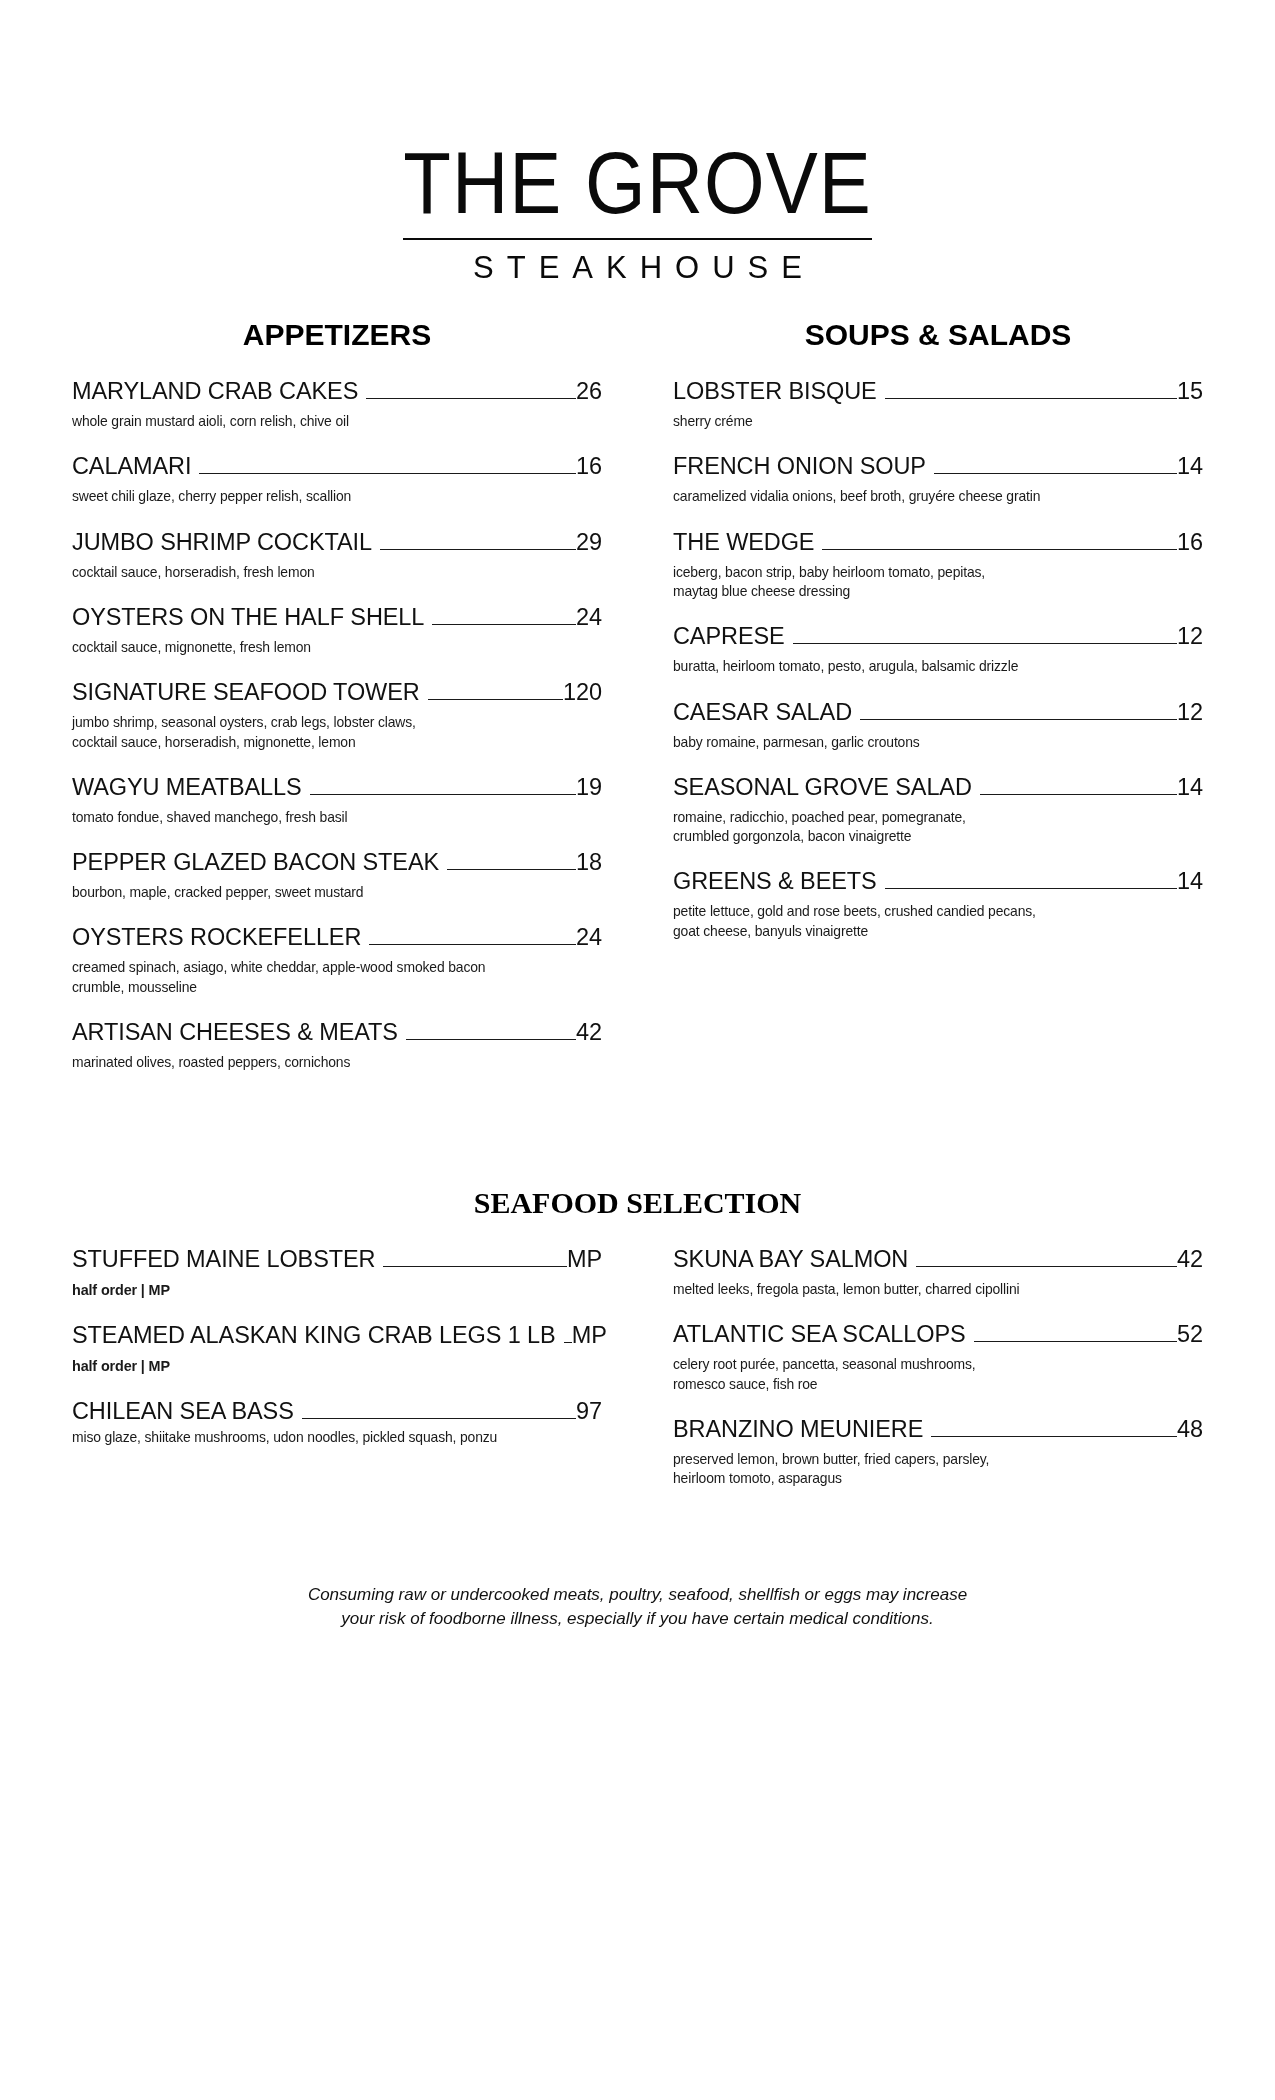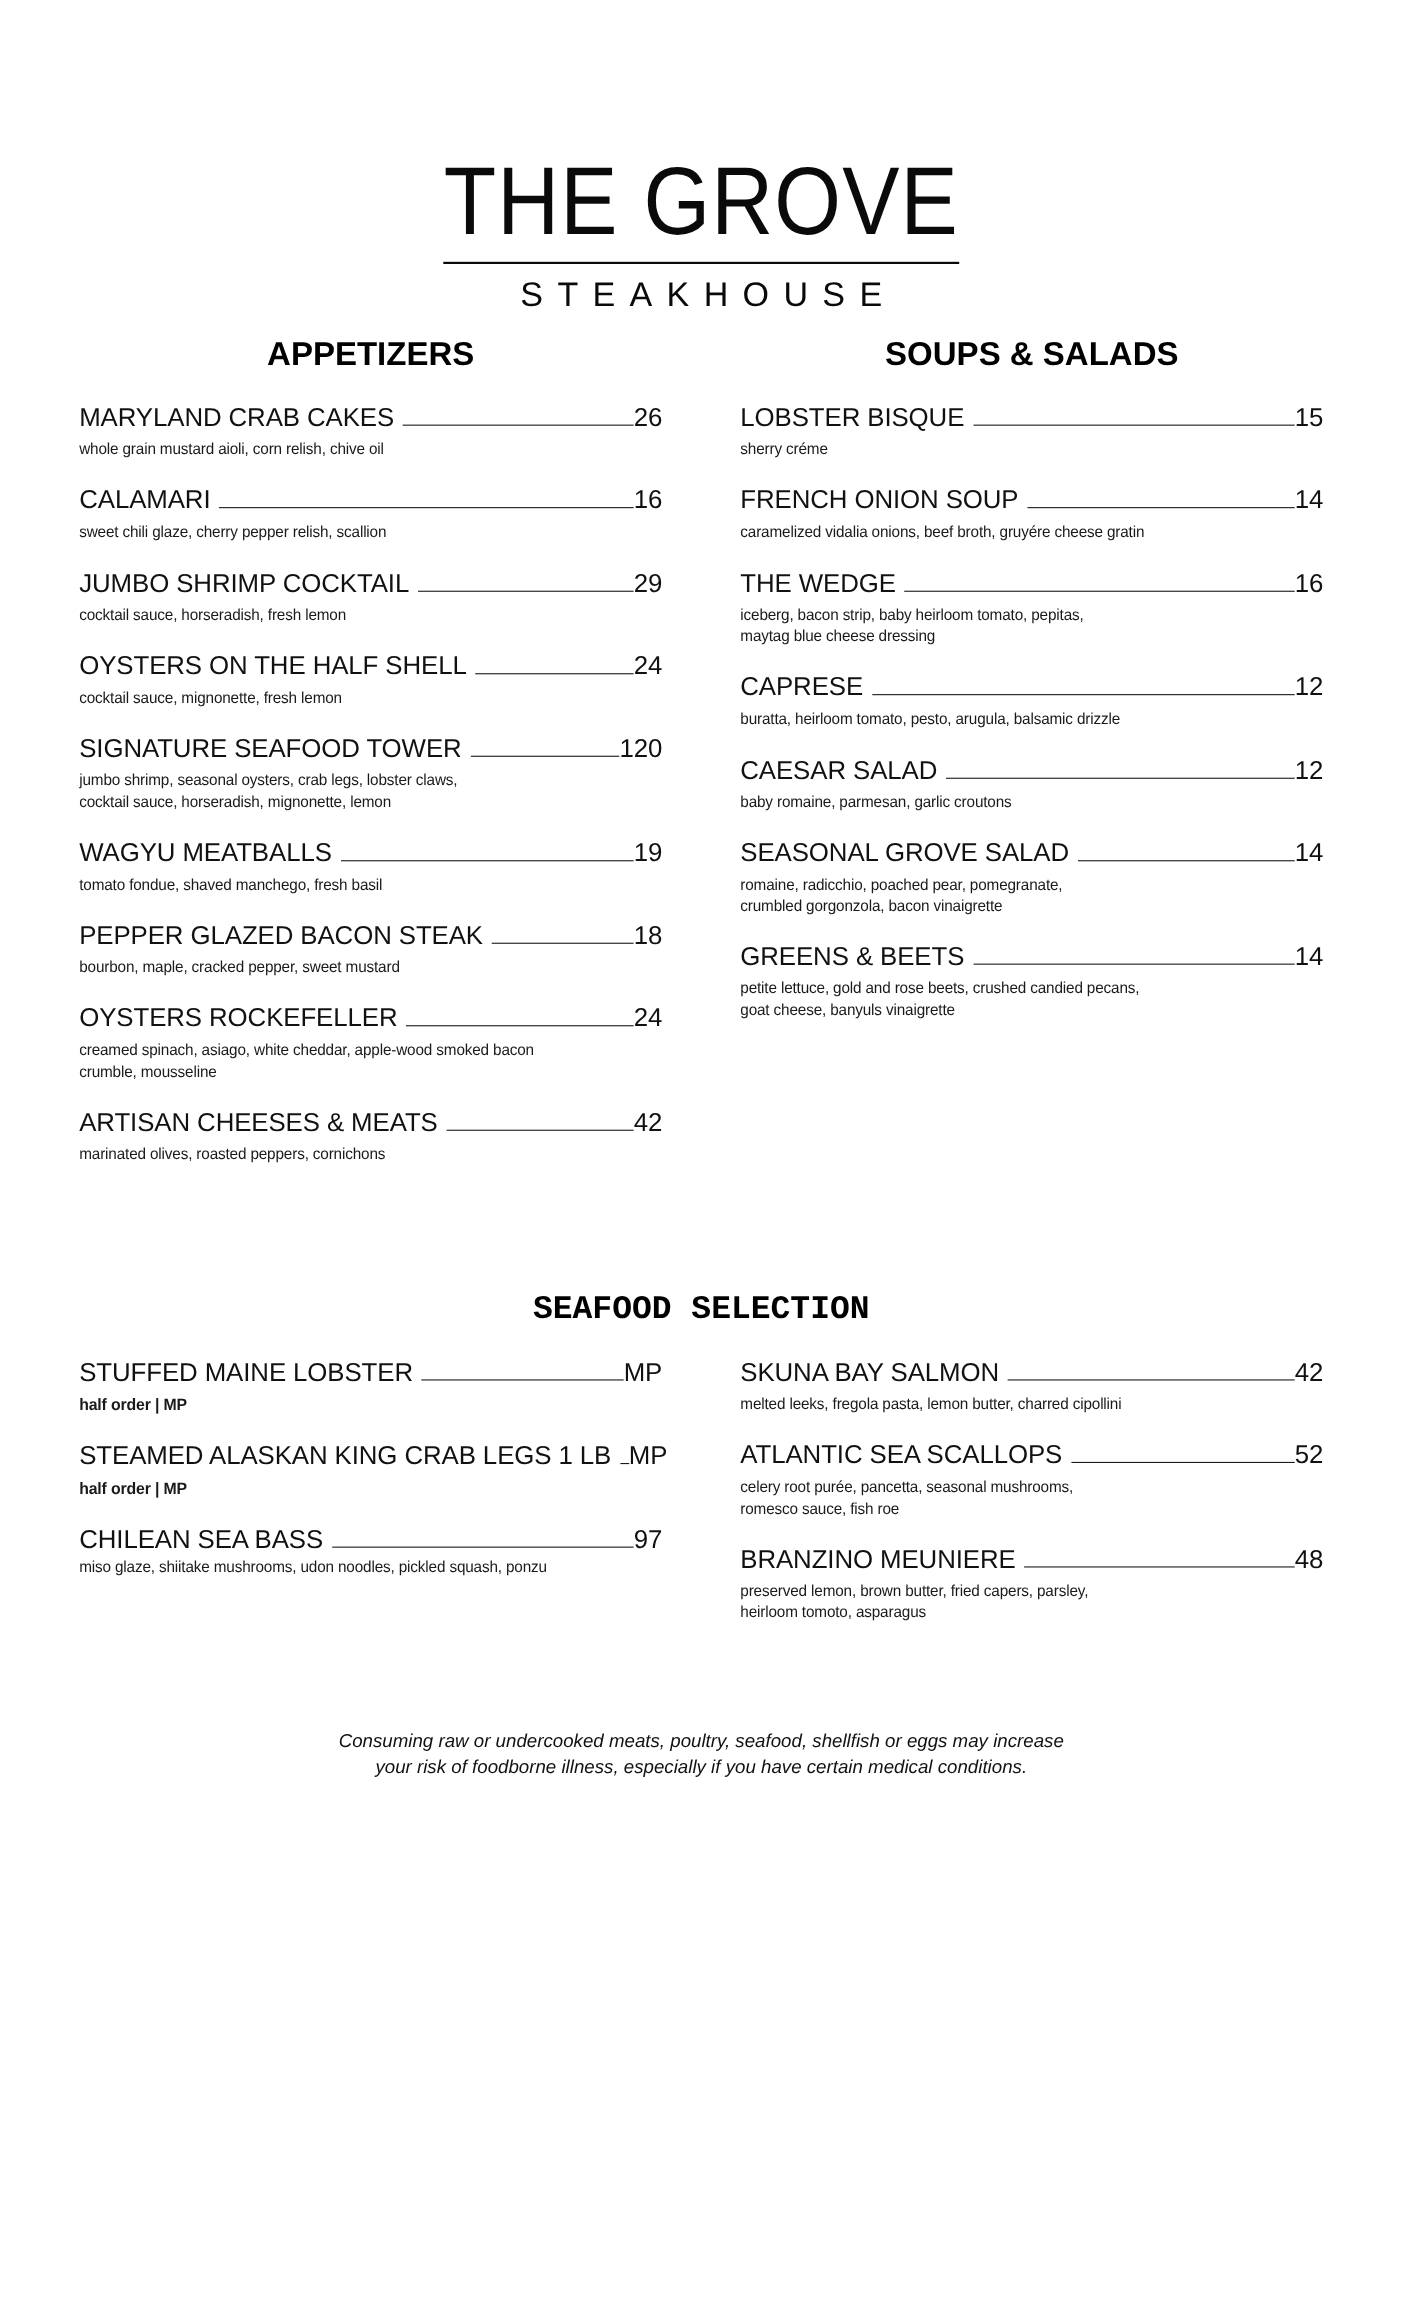--- a/index.html
+++ b/index.html
@@ -73,26 +73,26 @@
   .col {
     width: 530px;
     box-sizing: border-box;
   }
   .col-heading {
     text-align: center;
     font-family: "Liberation Sans", sans-serif;
     font-weight: bold;
     font-size: 30px;
     letter-spacing: 0px;
-    margin: 0 0 26px 0;
+    margin: 12px 0 26px 0;
     color: #000;
   }
   .full-heading {
     text-align: center;
-    font-family: Liberation Mono, monospace;
+    font-family: Liberation Serif, serif;
     font-weight: bold;
     font-size: 30px;
     margin: 0 0 26px 0;
     color: #000;
   }
 
   
   .item {
     margin-bottom: 22px;
   }

